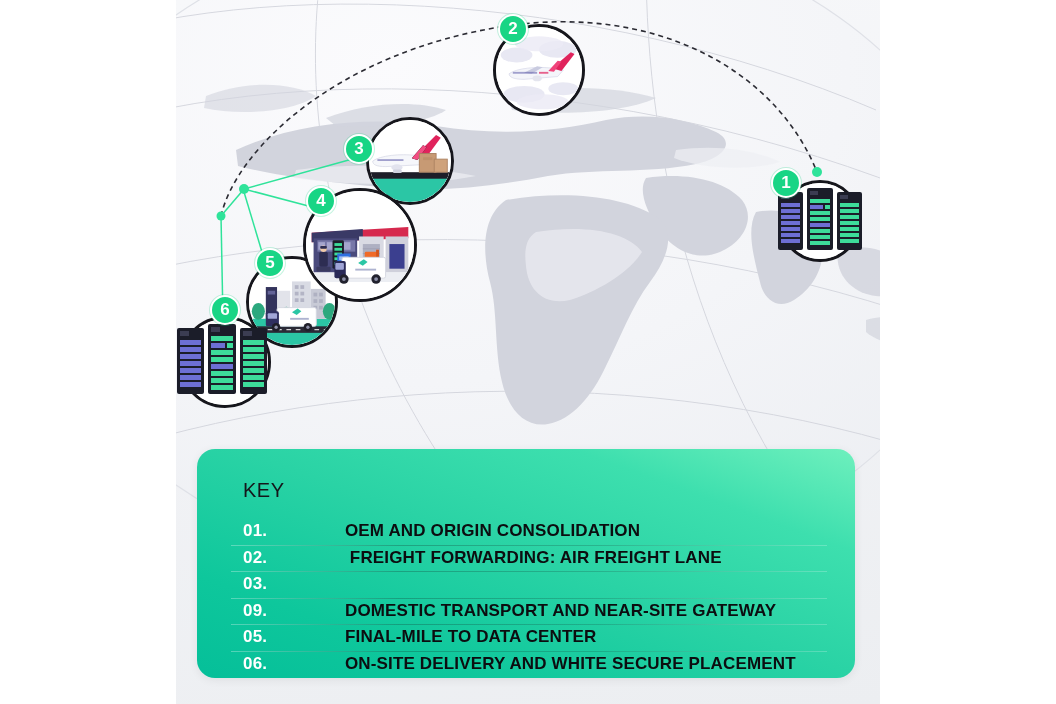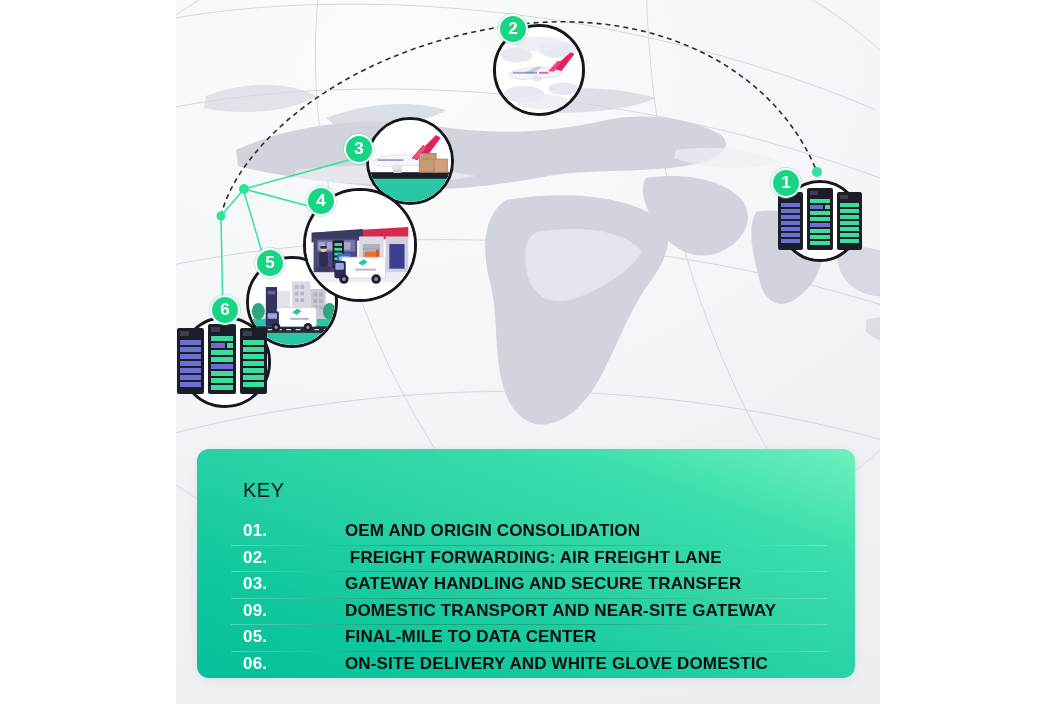--- a/index.html
+++ b/index.html
@@ -76,21 +76,21 @@
     z-index: 40;
   }
 
   
   #key-panel {
     position: absolute;
     left: 21px;
     top: 449px;
     width: 658px;
     height: 229px;
-    border-radius: 12px;
+    border-radius: 18px;
     background: linear-gradient(200deg, #6ef0bd 0%, #3ddfae 22%, #2ad3a5 48%, #0ec79c 78%, #05bf99 100%);
     box-shadow: 0 2px 10px rgba(0,0,0,0.07);
     padding: 22px 34px 14px 34px;
     z-index: 50;
   }
 
   #key-title {
     font-size: 20px;
     color: #15161a;
     letter-spacing: 0.5px;
@@ -519,30 +519,29 @@
       <div class="key-row">
         <span class="key-num">01.</span>
         <span class="key-label">OEM AND ORIGIN CONSOLIDATION</span>
       </div>
       <div class="key-row">
         <span class="key-num">02.</span>
         <span class="key-label"> FREIGHT FORWARDING: AIR FREIGHT LANE</span>
       </div>
       <div class="key-row">
         <span class="key-num">03.</span>
-        <span class="key-label">GATEWAY HANDLING AND SECURE TRANSFER</span>
       </div>
       <div class="key-row">
         <span class="key-num">09.</span>
         <span class="key-label">DOMESTIC TRANSPORT AND NEAR-SITE GATEWAY</span>
       </div>
       <div class="key-row">
         <span class="key-num">05.</span>
         <span class="key-label">FINAL-MILE TO DATA CENTER</span>
       </div>
       <div class="key-row">
         <span class="key-num">06.</span>
-        <span class="key-label">ON-SITE DELIVERY AND WHITE GLOVE DOMESTIC</span>
+        <span class="key-label">ON-SITE DELIVERY AND WHITE SECURE PLACEMENT</span>
       </div>
     </div>
 
   </div>
 </div>
 
 </body></html>

